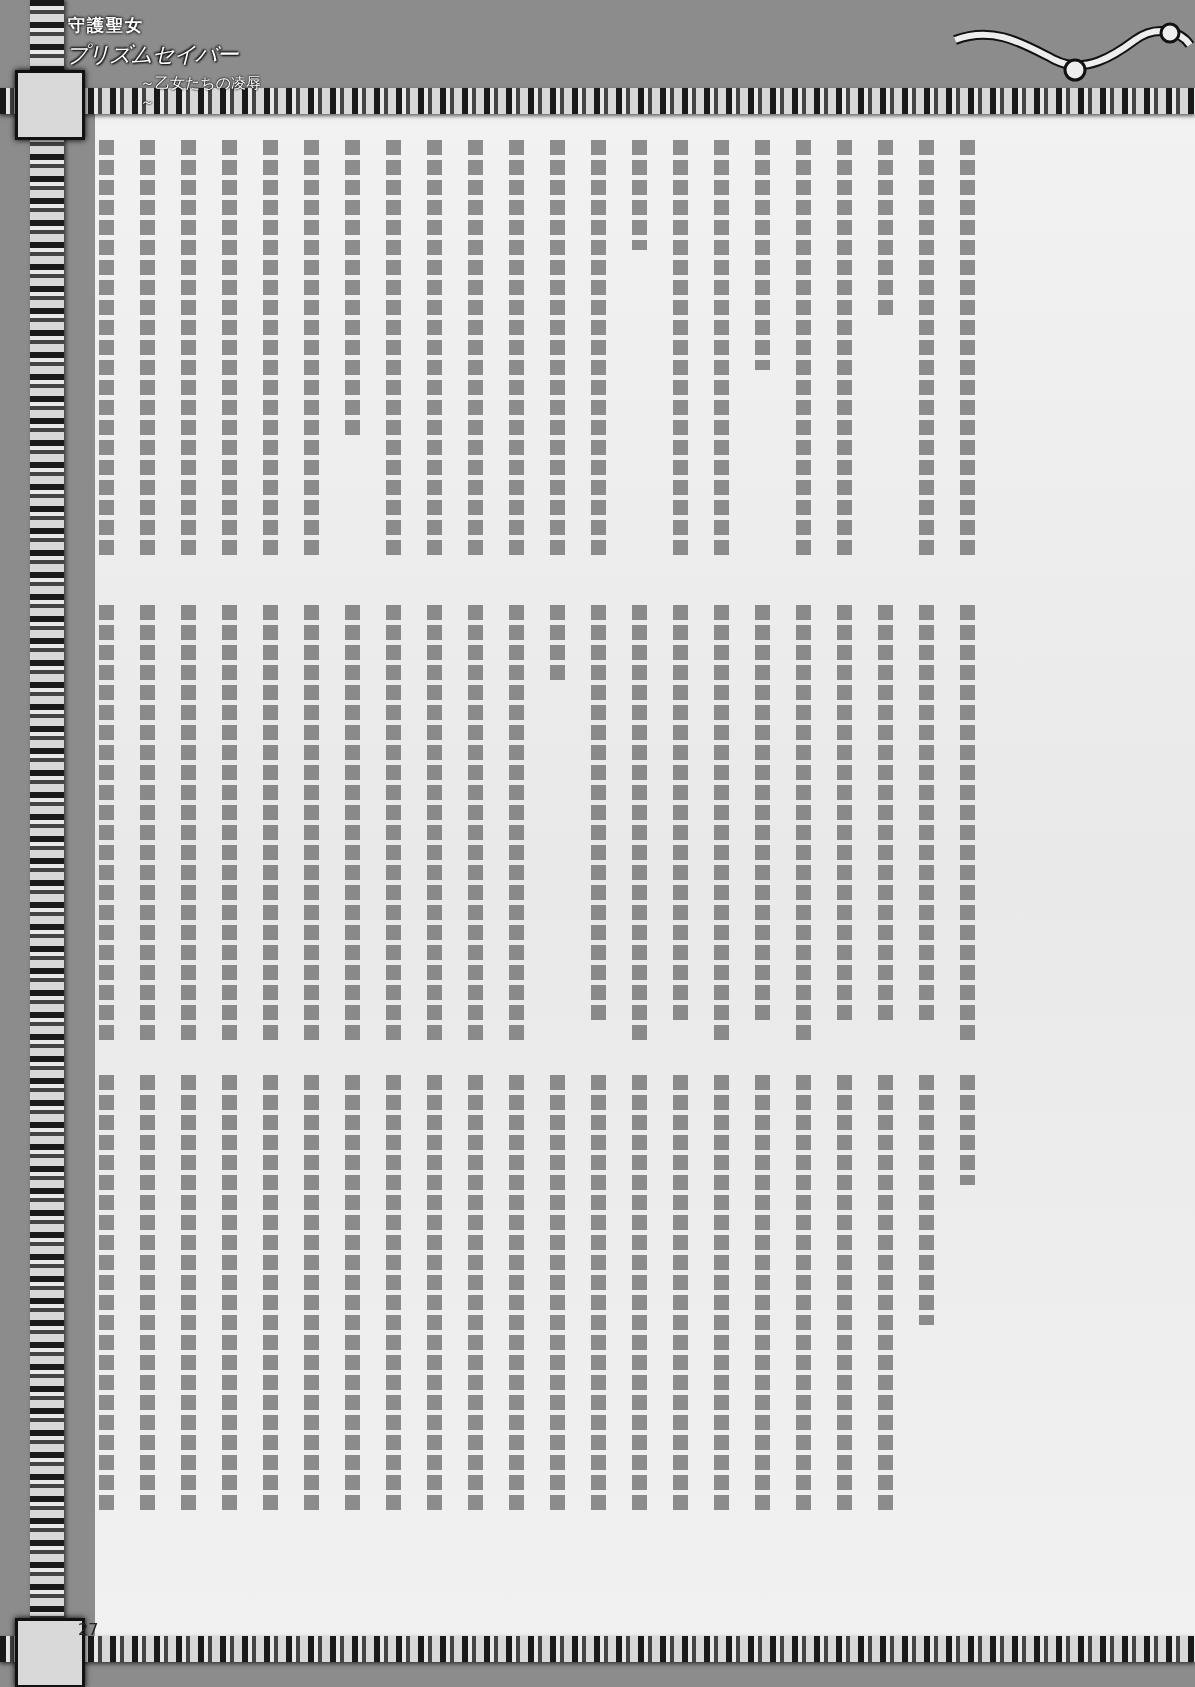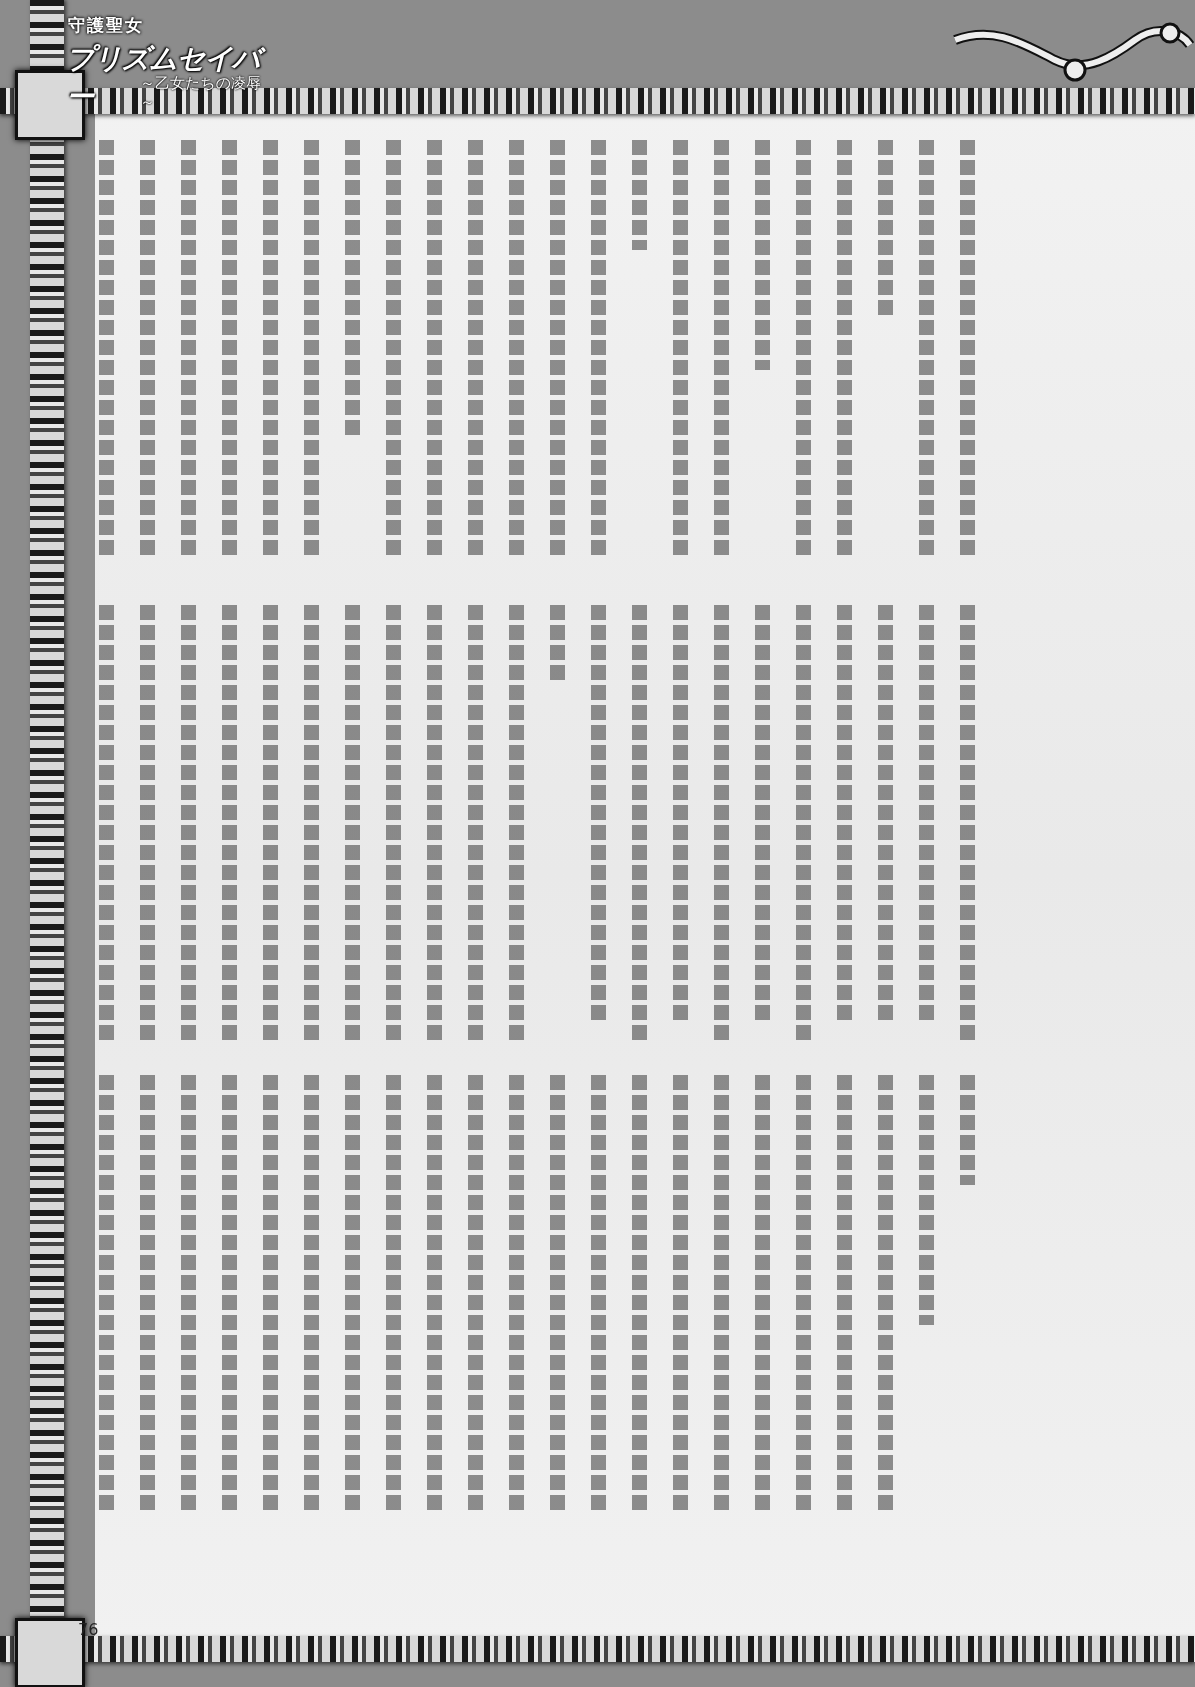--- a/index.html
+++ b/index.html
@@ -20,21 +20,21 @@
       background:repeating-linear-gradient(180deg,#1a1a1a 0 6px,#e8e8e8 6px 10px,#444 10px 14px,#d8d8d8 14px 22px);
       box-shadow:2px 0 4px rgba(0,0,0,.6);}
     .corner{position:absolute;width:64px;height:64px;background:#d9d9d9;border:3px solid #111;
       box-shadow:0 0 6px #000;}
     .corner.tl{left:15px;top:70px;}
     .corner.bl{left:15px;top:1618px;}
     .flourish{position:absolute;right:0;top:15px;width:260px;height:70px;}
     .logo{position:absolute;left:60px;top:8px;width:210px;height:80px;}
     .logo .kicker{position:absolute;left:8px;top:6px;font-family:"DejaVu Serif",serif;font-size:17px;font-weight:bold;color:#fff;
       text-shadow:0 0 3px #000,0 0 3px #000;letter-spacing:2px;}
-    .logo .main{position:absolute;left:6px;top:32px;font-size:28px;font-weight:bold;color:#fff;font-style:italic;
+    .logo .main{position:absolute;left:6px;top:32px;font-size:22px;font-weight:normal;color:#fff;font-style:italic;
       text-shadow:0 0 3px #000,1px 1px 2px #000,-1px -1px 2px #000;letter-spacing:-1px;}
     .logo .sub{position:absolute;left:80px;top:66px;font-size:15px;color:#fff;text-shadow:0 0 2px #000,0 0 2px #000;}
     .tier{position:absolute;left:78px;width:910px;display:flex;flex-direction:row-reverse;justify-content:flex-start;gap:0;}
     .col{width:41px;height:100%;position:relative;}
     .col .bar{position:absolute;left:13px;top:0;width:15px;
       background:repeating-linear-gradient(180deg,#3a3a3a 0 15px,transparent 15px 20px);opacity:.55;}
     .pagenum{position:absolute;left:78px;top:1620px;font-size:16px;color:#222;}
   </style>
 </head>
 <body>
@@ -258,13 +258,13 @@
       <div class="bar" style="height: 440px;"></div>
     </div>
     <div class="col">
       <div class="bar" style="height: 440px;"></div>
     </div>
     <div class="col">
       <div class="bar" style="height: 440px;"></div>
     </div>
   </div>
 
-<div class="pagenum">76</div>
+<div class="pagenum">27</div>
 
 </body></html>

